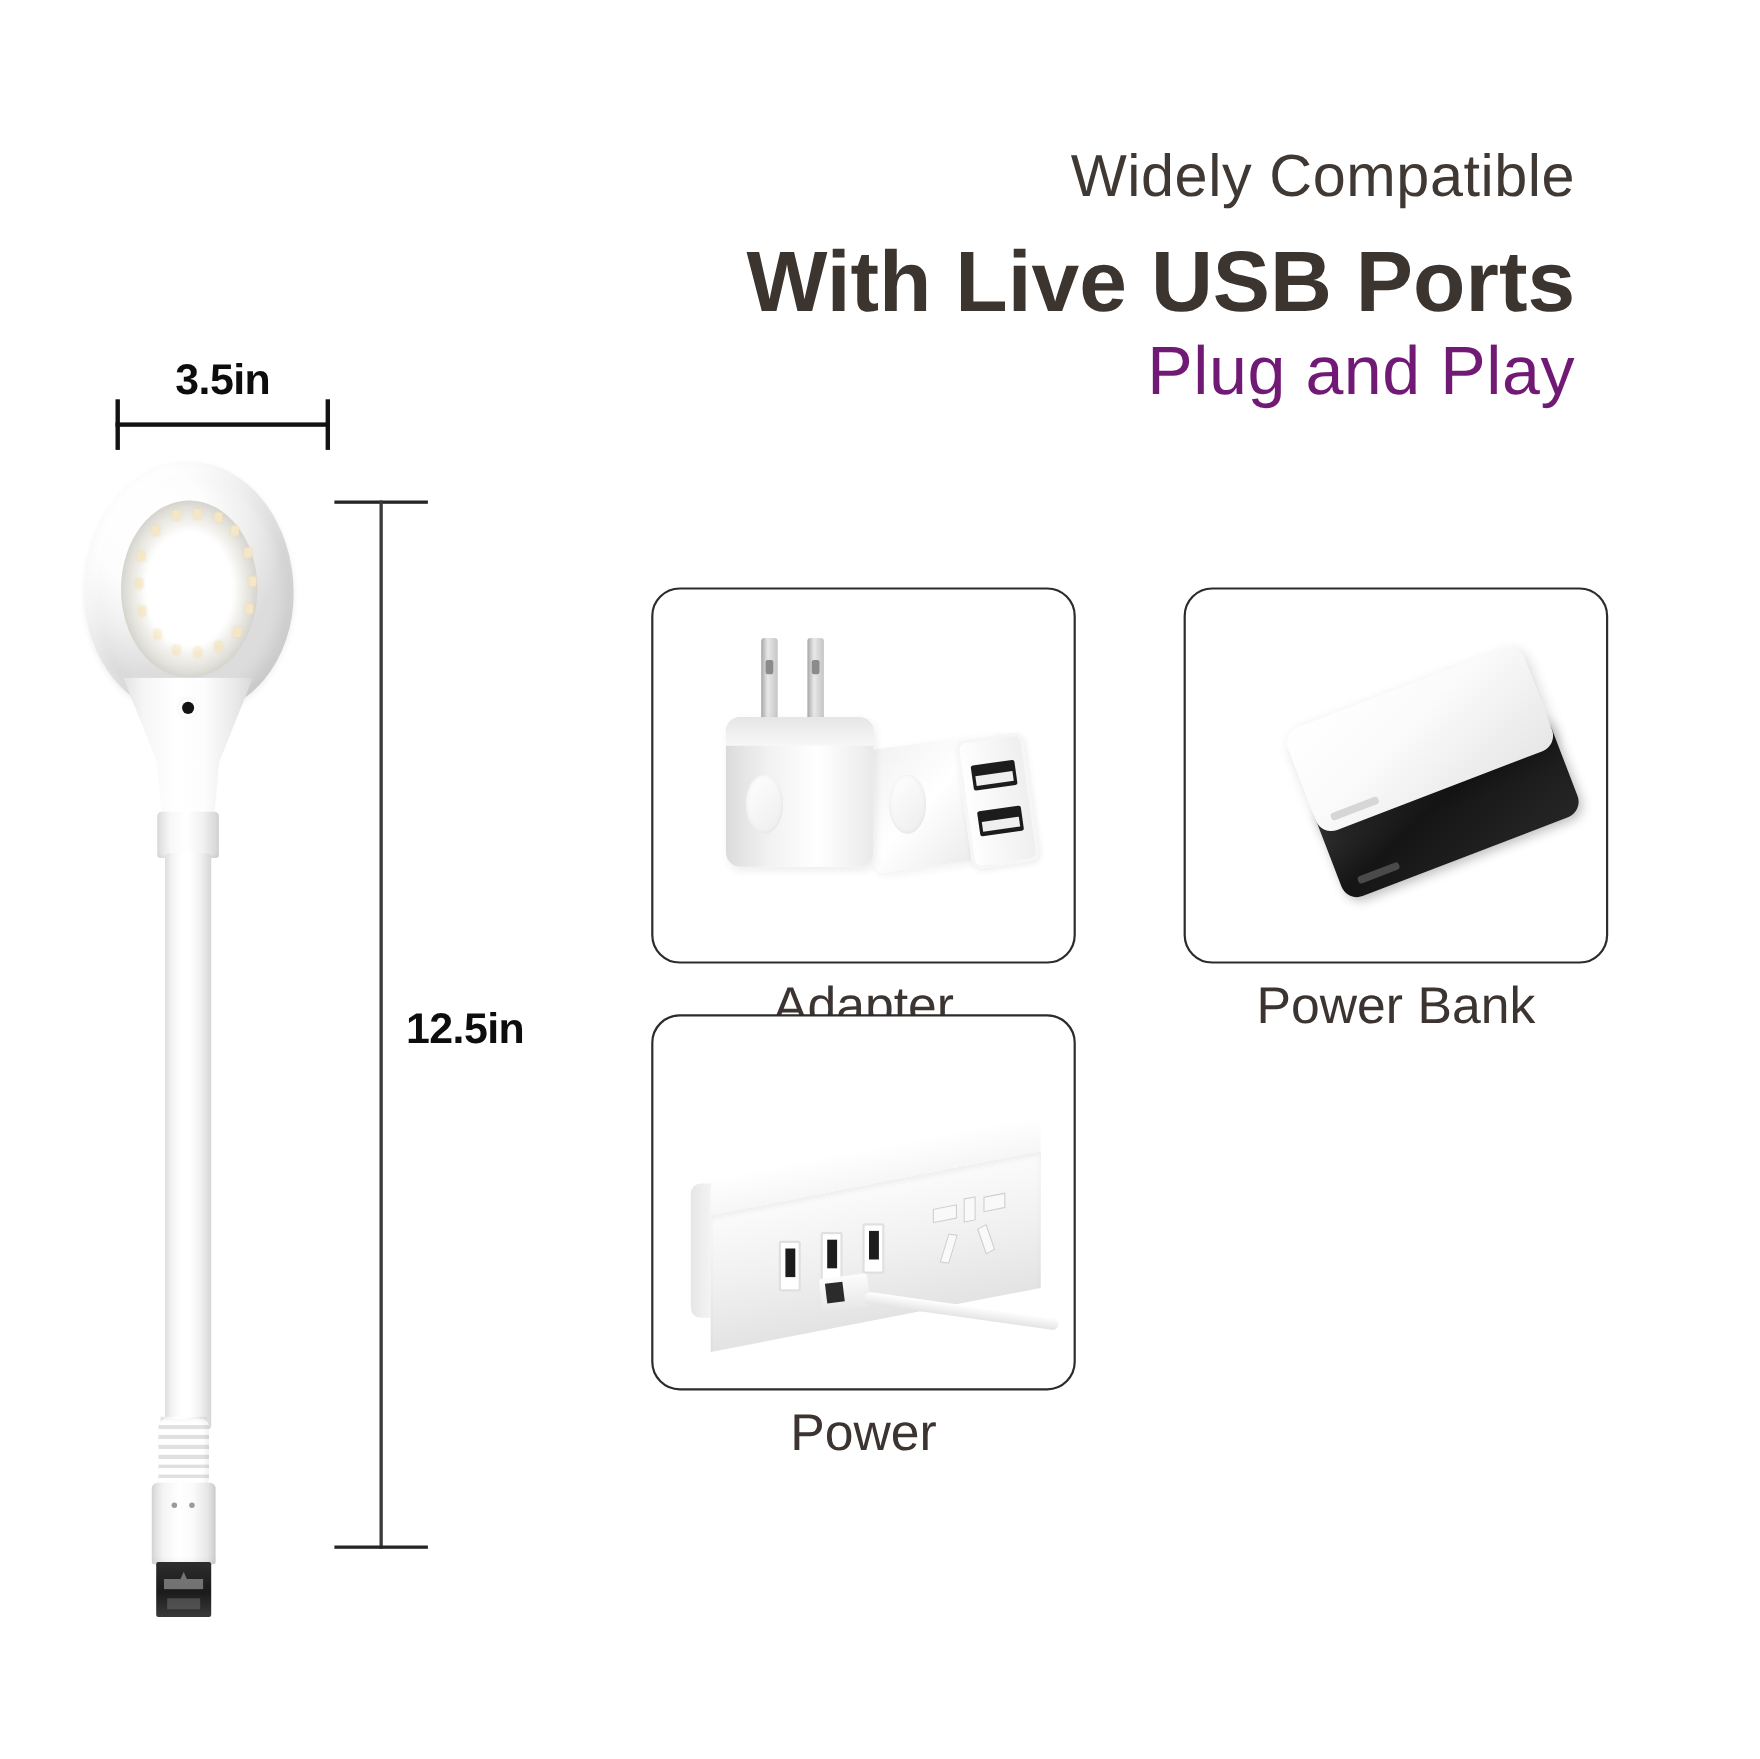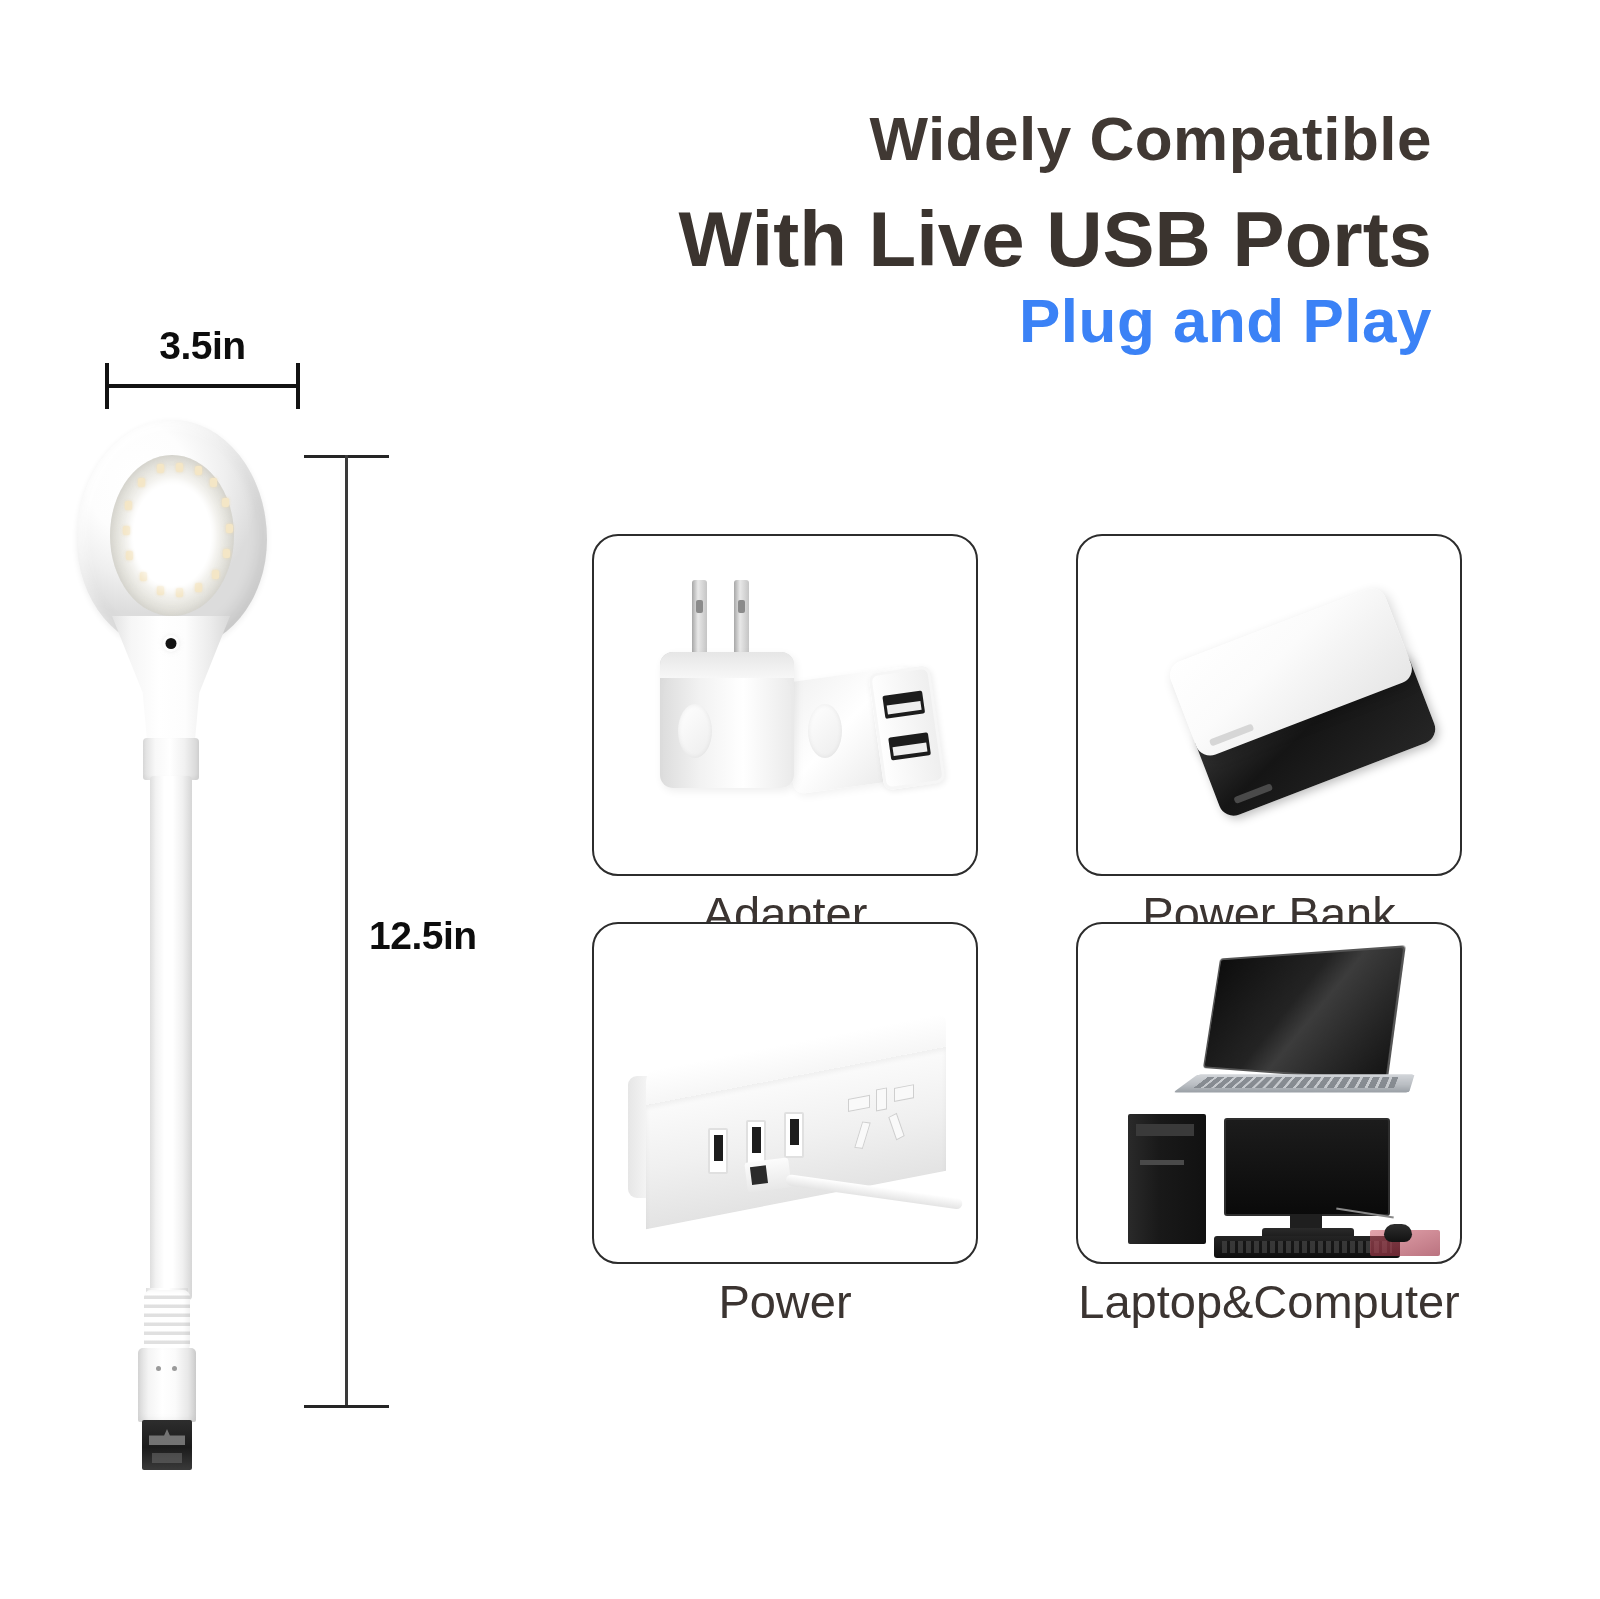--- a/index.html
+++ b/index.html
@@ -13,39 +13,40 @@
 
   
   .headline {
     position: absolute;
     right: 168px;
     top: 108px;
     text-align: right;
     line-height: 1.0;
   }
   .headline .line1 {
-    font-size: 62px;
-    font-weight: 700;
+    font-size: 54px;
+    font-weight: 400;
     letter-spacing: 0.5px;
     color: #403833;
     white-space: nowrap;
+    margin-top: 25px;
   }
   .headline .line2 {
     font-size: 78px;
     font-weight: 700;
     letter-spacing: 0px;
     color: #3b342f;
     margin-top: 30px;
     white-space: nowrap;
   }
   .headline .line3 {
     font-size: 62px;
-    font-weight: 700;
+    font-weight: 400;
     letter-spacing: 0.5px;
-    color: #3b82f6;
+    color: #701a75;
     margin-top: 12px;
     white-space: nowrap;
   }
 
   
   .dim-width {
     position: absolute;
     left: 105px;
     top: 384px;
     width: 195px;
@@ -745,33 +746,14 @@
         </div>
         <div class="sk-cable-plug"></div>
         <div class="sk-cable"></div>
       </div>
     </div>
     <div class="caption">
       <span>Power</span>
     </div>
   </div>
 
-  <div class="cell">
-    <div class="panel">
-      <div style="position:absolute;inset:0;">
-        <div class="lp-lid"></div>
-        <div class="lp-base"></div>
-        <div class="pc-tower"></div>
-        <div class="pc-monitor"></div>
-        <div class="pc-stand"></div>
-        <div class="pc-foot"></div>
-        <div class="pc-mousewire"></div>
-        <div class="pc-keyboard"></div>
-        <div class="pc-mousepad"></div>
-        <div class="pc-mouse"></div>
-      </div>
-    </div>
-    <div class="caption">
-      <span>Laptop&amp;Computer</span>
-    </div>
-  </div>
 
 </div>
 
 </body></html>

